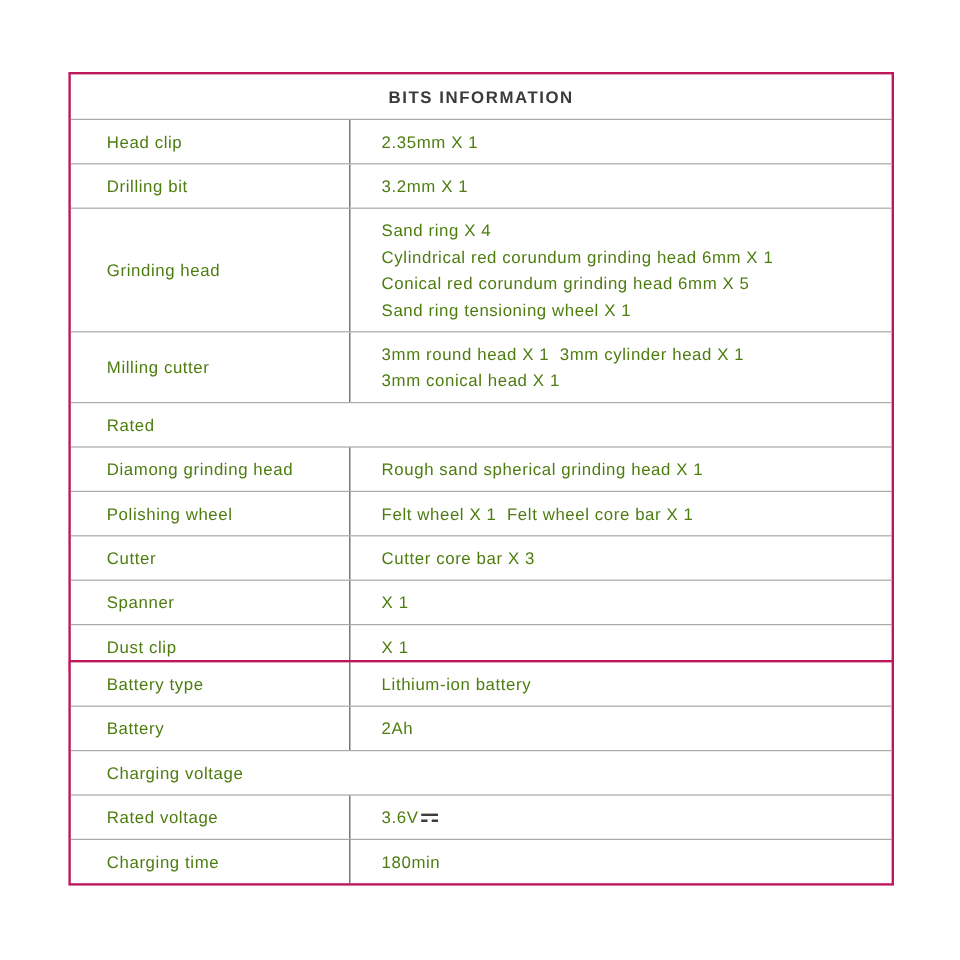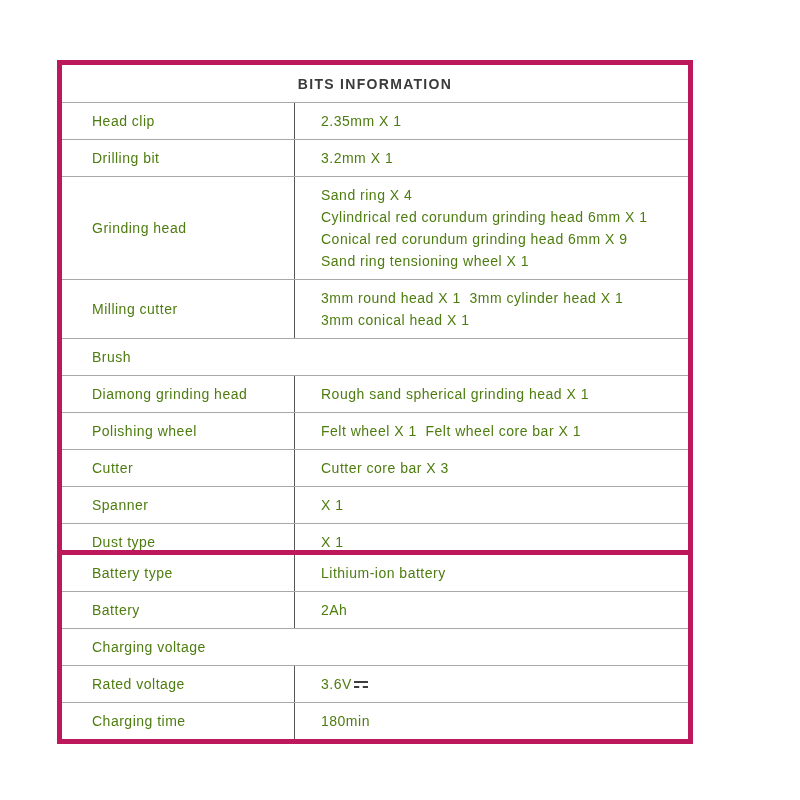--- a/index.html
+++ b/index.html
@@ -12,22 +12,22 @@
   }
   .page {
     position: relative;
     width: 800px;
     height: 800px;
     background: #ffffff;
   }
   .spec-table {
     position: absolute;
     left: 57px;
-    width: 636px;
-    border: 5px solid #be185d;
+    width: 688px;
+    border: 2px solid #be185d;
     background: #ffffff;
     box-sizing: border-box;
   }
   #bits-table { top: 60px; }
   #battery-table { top: 550px; }
   .table-header {
     text-align: center;
     font-size: 14px;
     font-weight: bold;
     letter-spacing: 1.3px;
@@ -113,36 +113,36 @@
             <div class="line">3.2mm X 1</div>
           </div>
         </div>
         <div class="row">
           <div class="cell label">
             <div class="line">Grinding head</div>
           </div>
           <div class="cell value">
             <div class="line">Sand ring X 4</div>
             <div class="line">Cylindrical red corundum grinding head 6mm X 1</div>
-            <div class="line">Conical red corundum grinding head 6mm X 9</div>
+            <div class="line">Conical red corundum grinding head 6mm X 5</div>
             <div class="line">Sand ring tensioning wheel X 1</div>
           </div>
         </div>
         <div class="row">
           <div class="cell label">
             <div class="line">Milling cutter</div>
           </div>
           <div class="cell value">
             <div class="line">3mm round head X 1  3mm cylinder head X 1</div>
             <div class="line">3mm conical head X 1</div>
           </div>
         </div>
         <div class="row">
           <div class="cell label">
-            <div class="line">Brush</div>
+            <div class="line">Rated</div>
           </div>
         </div>
         <div class="row">
           <div class="cell label">
             <div class="line">Diamong grinding head</div>
           </div>
           <div class="cell value">
             <div class="line">Rough sand spherical grinding head X 1</div>
           </div>
         </div>
@@ -165,21 +165,21 @@
         <div class="row">
           <div class="cell label">
             <div class="line">Spanner</div>
           </div>
           <div class="cell value">
             <div class="line">X 1</div>
           </div>
         </div>
         <div class="row">
           <div class="cell label">
-            <div class="line">Dust type</div>
+            <div class="line">Dust clip</div>
           </div>
           <div class="cell value">
             <div class="line">X 1</div>
           </div>
         </div>
       </div>
   </div>
 
   <div class="spec-table" id="battery-table">
     <div>

